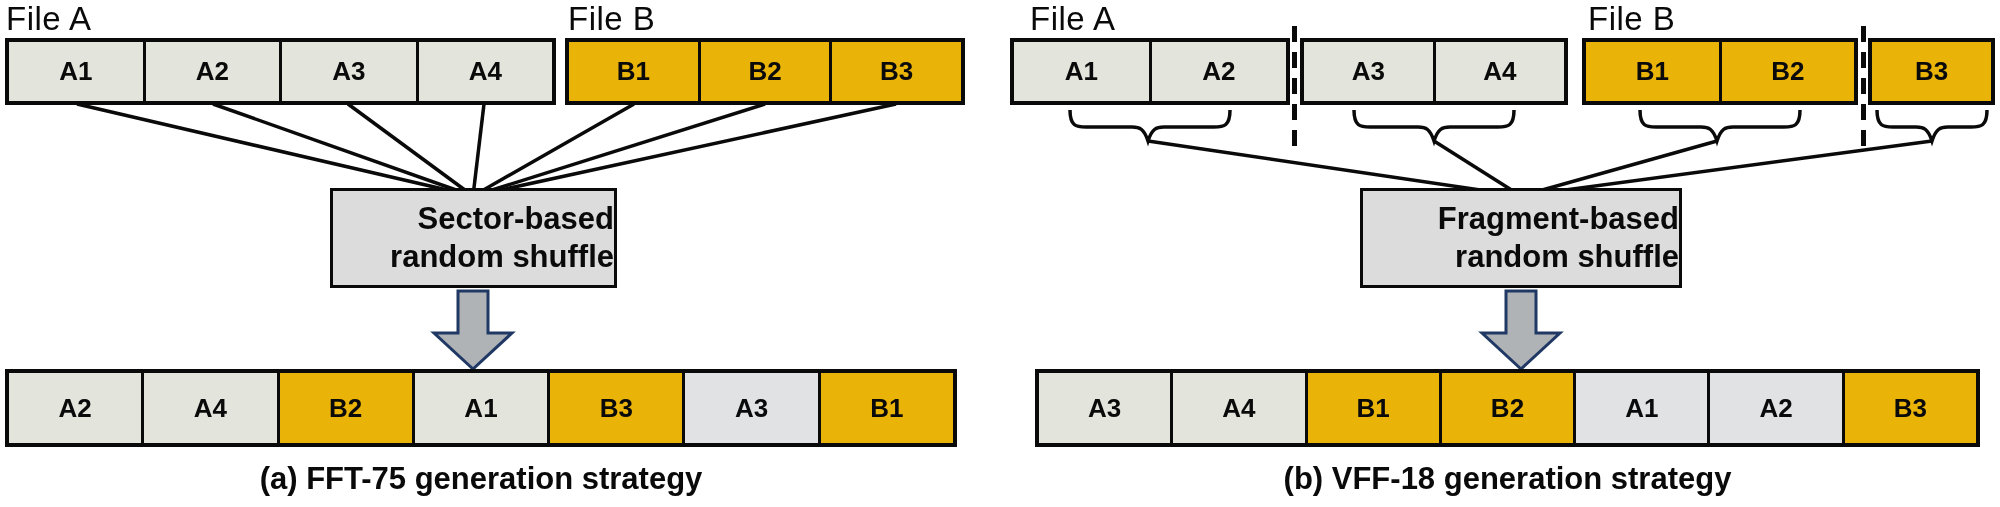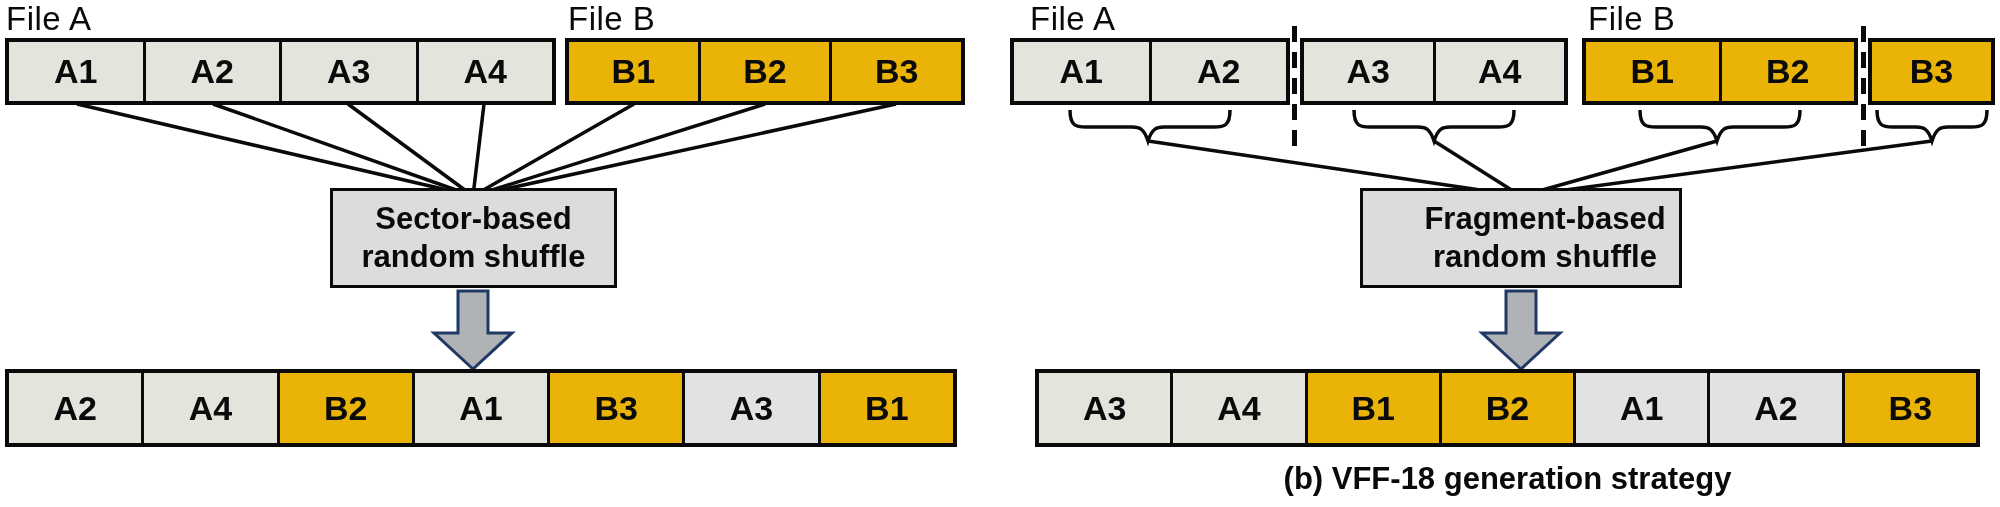--- a/index.html
+++ b/index.html
@@ -3,28 +3,28 @@
 <meta charset="utf-8">
 <style>
   html,body{margin:0;padding:0;background:#ffffff;}
   #canvas{
     position:relative;width:2000px;height:507px;background:#ffffff;overflow:hidden;
     font-family:"Liberation Sans","DejaVu Sans",sans-serif;color:#0a0a0a;
   }
   .file-label{position:absolute;top:0;font-size:33px;font-weight:normal;letter-spacing:0.5px;}
   .group{position:absolute;top:38px;height:67px;display:flex;border:4px solid #0a0a0a;box-sizing:border-box;background:#fff;}
   .row{position:absolute;top:369px;height:78px;display:flex;border:4px solid #0a0a0a;box-sizing:border-box;background:#fff;}
-  .cell{flex:1;display:flex;align-items:center;justify-content:center;font-size:34px;font-weight:bold;border-left:3px solid #0a0a0a;}
+  .cell{flex:1;display:flex;align-items:center;justify-content:center;font-size:26px;font-weight:bold;border-left:3px solid #0a0a0a;}
   .cell:first-child{border-left:none;}
   .c-a{background:#e3e5dc;}   
   .c-g{background:#e1e2e4;}   
   .c-b{background:#eab308;}   
   .shuffle-box{
     position:absolute;top:188px;height:100px;box-sizing:border-box;border:3.5px solid #0a0a0a;
-    background:#dcdcdc;display:flex;flex-direction:column;align-items:center;justify-content:center;
+    background:#dcdcdc;display:flex;flex-direction:column;align-items:flex-end;justify-content:center;
     font-size:31px;font-weight:bold;line-height:1.22;text-align:center;
   }
   .caption{position:absolute;top:461px;text-align:center;font-size:31px;font-weight:bold;}
   #overlay{position:absolute;left:0;top:0;width:2000px;height:507px;pointer-events:none;}
 </style>
 </head>
 <body>
 
 <div id="canvas">
 
@@ -87,20 +87,21 @@
   <div class="row" style="left:5px;width:952px;">
     <div class="cell c-a">A2</div>
     <div class="cell c-a">A4</div>
     <div class="cell c-b">B2</div>
     <div class="cell c-a">A1</div>
     <div class="cell c-b">B3</div>
     <div class="cell c-g">A3</div>
     <div class="cell c-b">B1</div>
   </div>
 
+  <div class="caption" style="left:5px;width:952px;">(a) FFT-75 generation strategy</div>
 
   <div class="file-label" style="left:1030px;">File A</div>
   <div class="file-label" style="left:1588px;">File B</div>
 
   <div class="group" style="left:1010px;width:280px;">
     <div class="cell c-a">A1</div>
     <div class="cell c-a">A2</div>
   </div>
 
   <div class="group" style="left:1300px;width:268px;">

